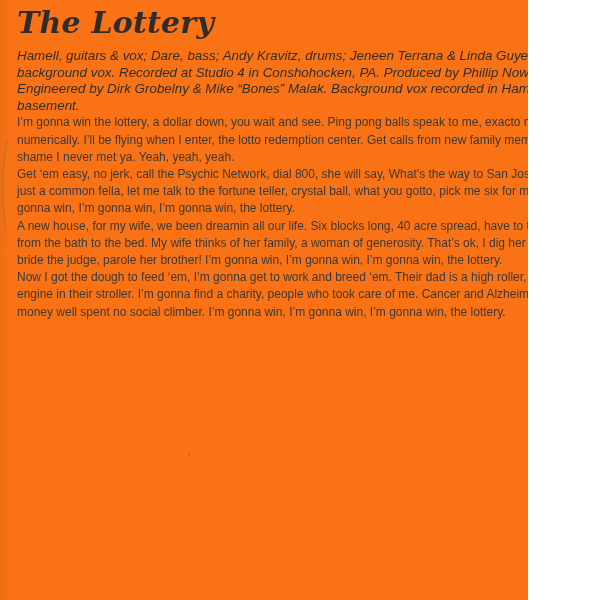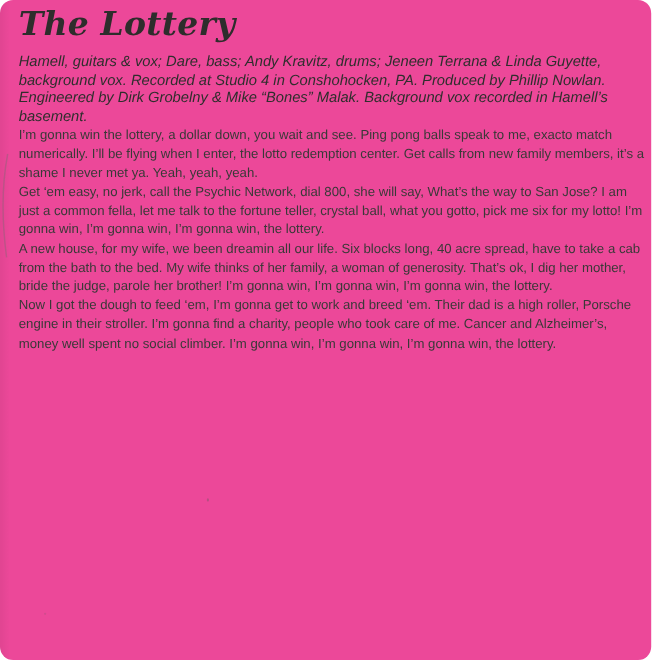--- a/index.html
+++ b/index.html
@@ -2,26 +2,25 @@
 <html><head>
 <meta charset="utf-8">
 <style>
   html, body {
     margin: 0;
     padding: 0;
     background: #ffffff;
   }
   .page {
     position: relative;
-    width: 592px;
+    width: 528px;
     height: 600px;
-    background: #ec4899;
+    background: #f97316;
     overflow: hidden;
     font-family: "Liberation Sans", sans-serif;
-    border-radius: 12px;
   }
   
   .edge-shade {
     position: absolute;
     left: 0; top: 0;
     width: 9px; height: 600px;
     background: linear-gradient(to right, rgba(0,0,0,0.05), rgba(0,0,0,0));
     pointer-events: none;
   }
   .scan-arc {

